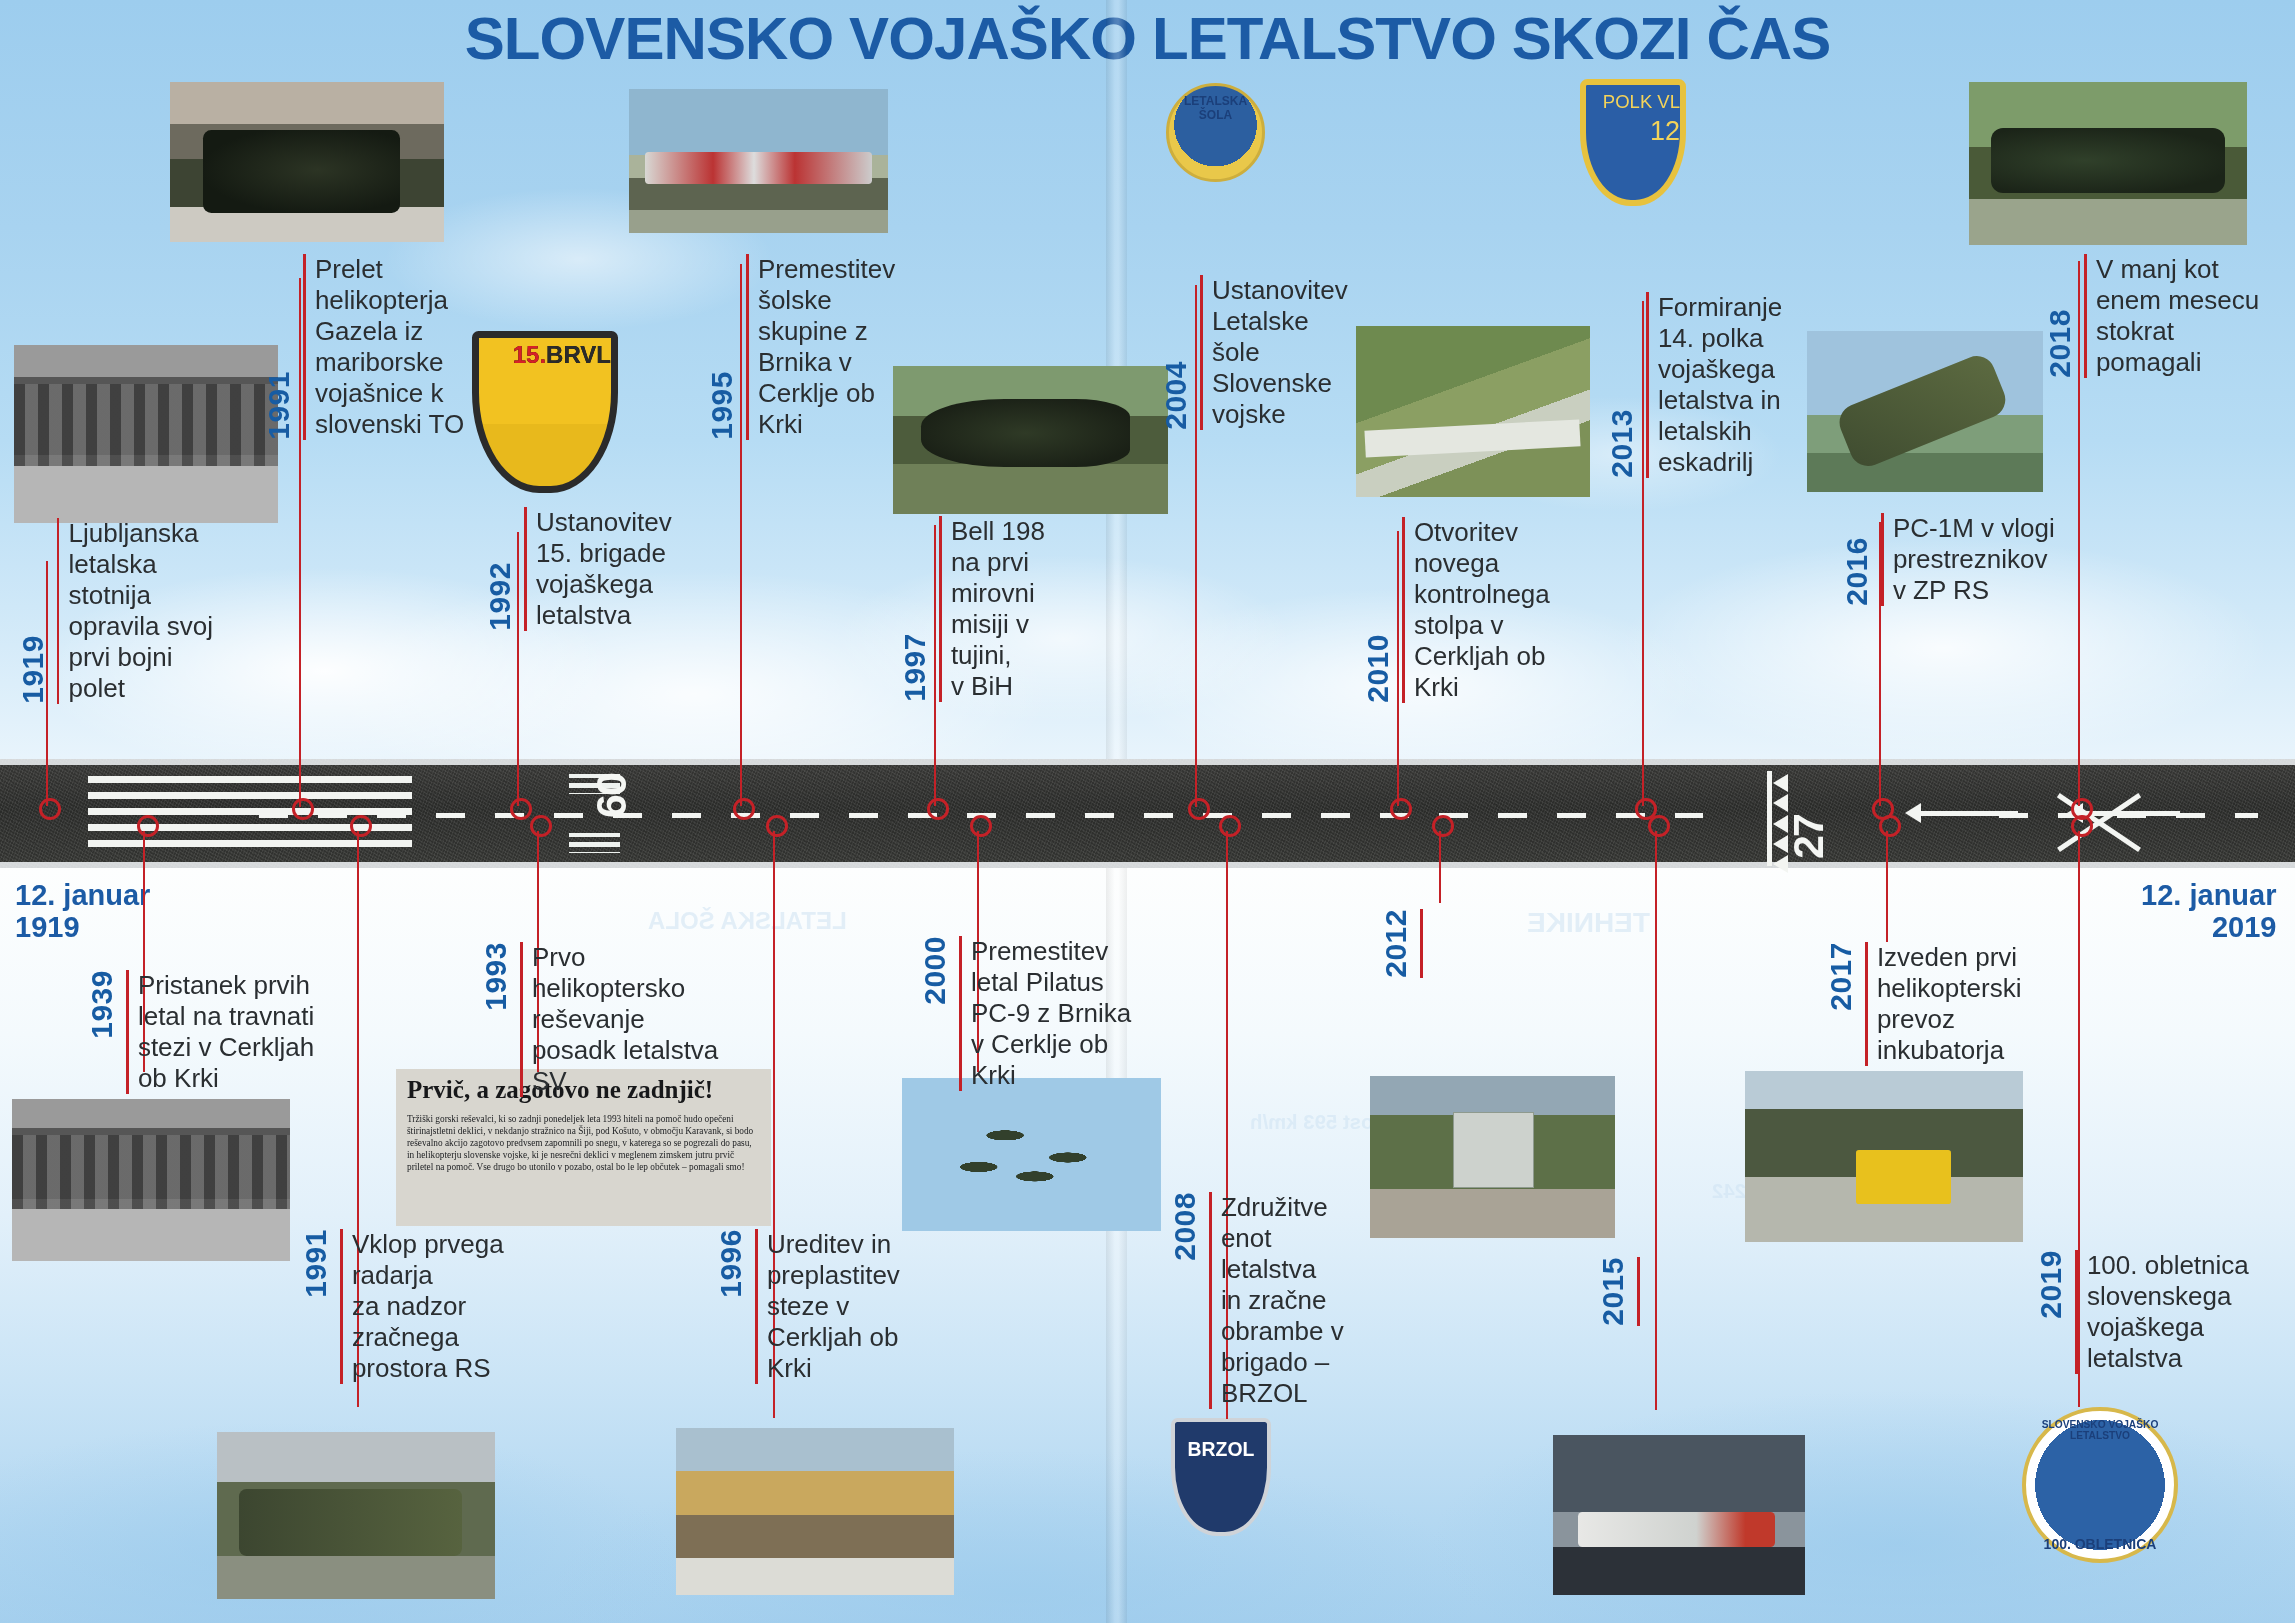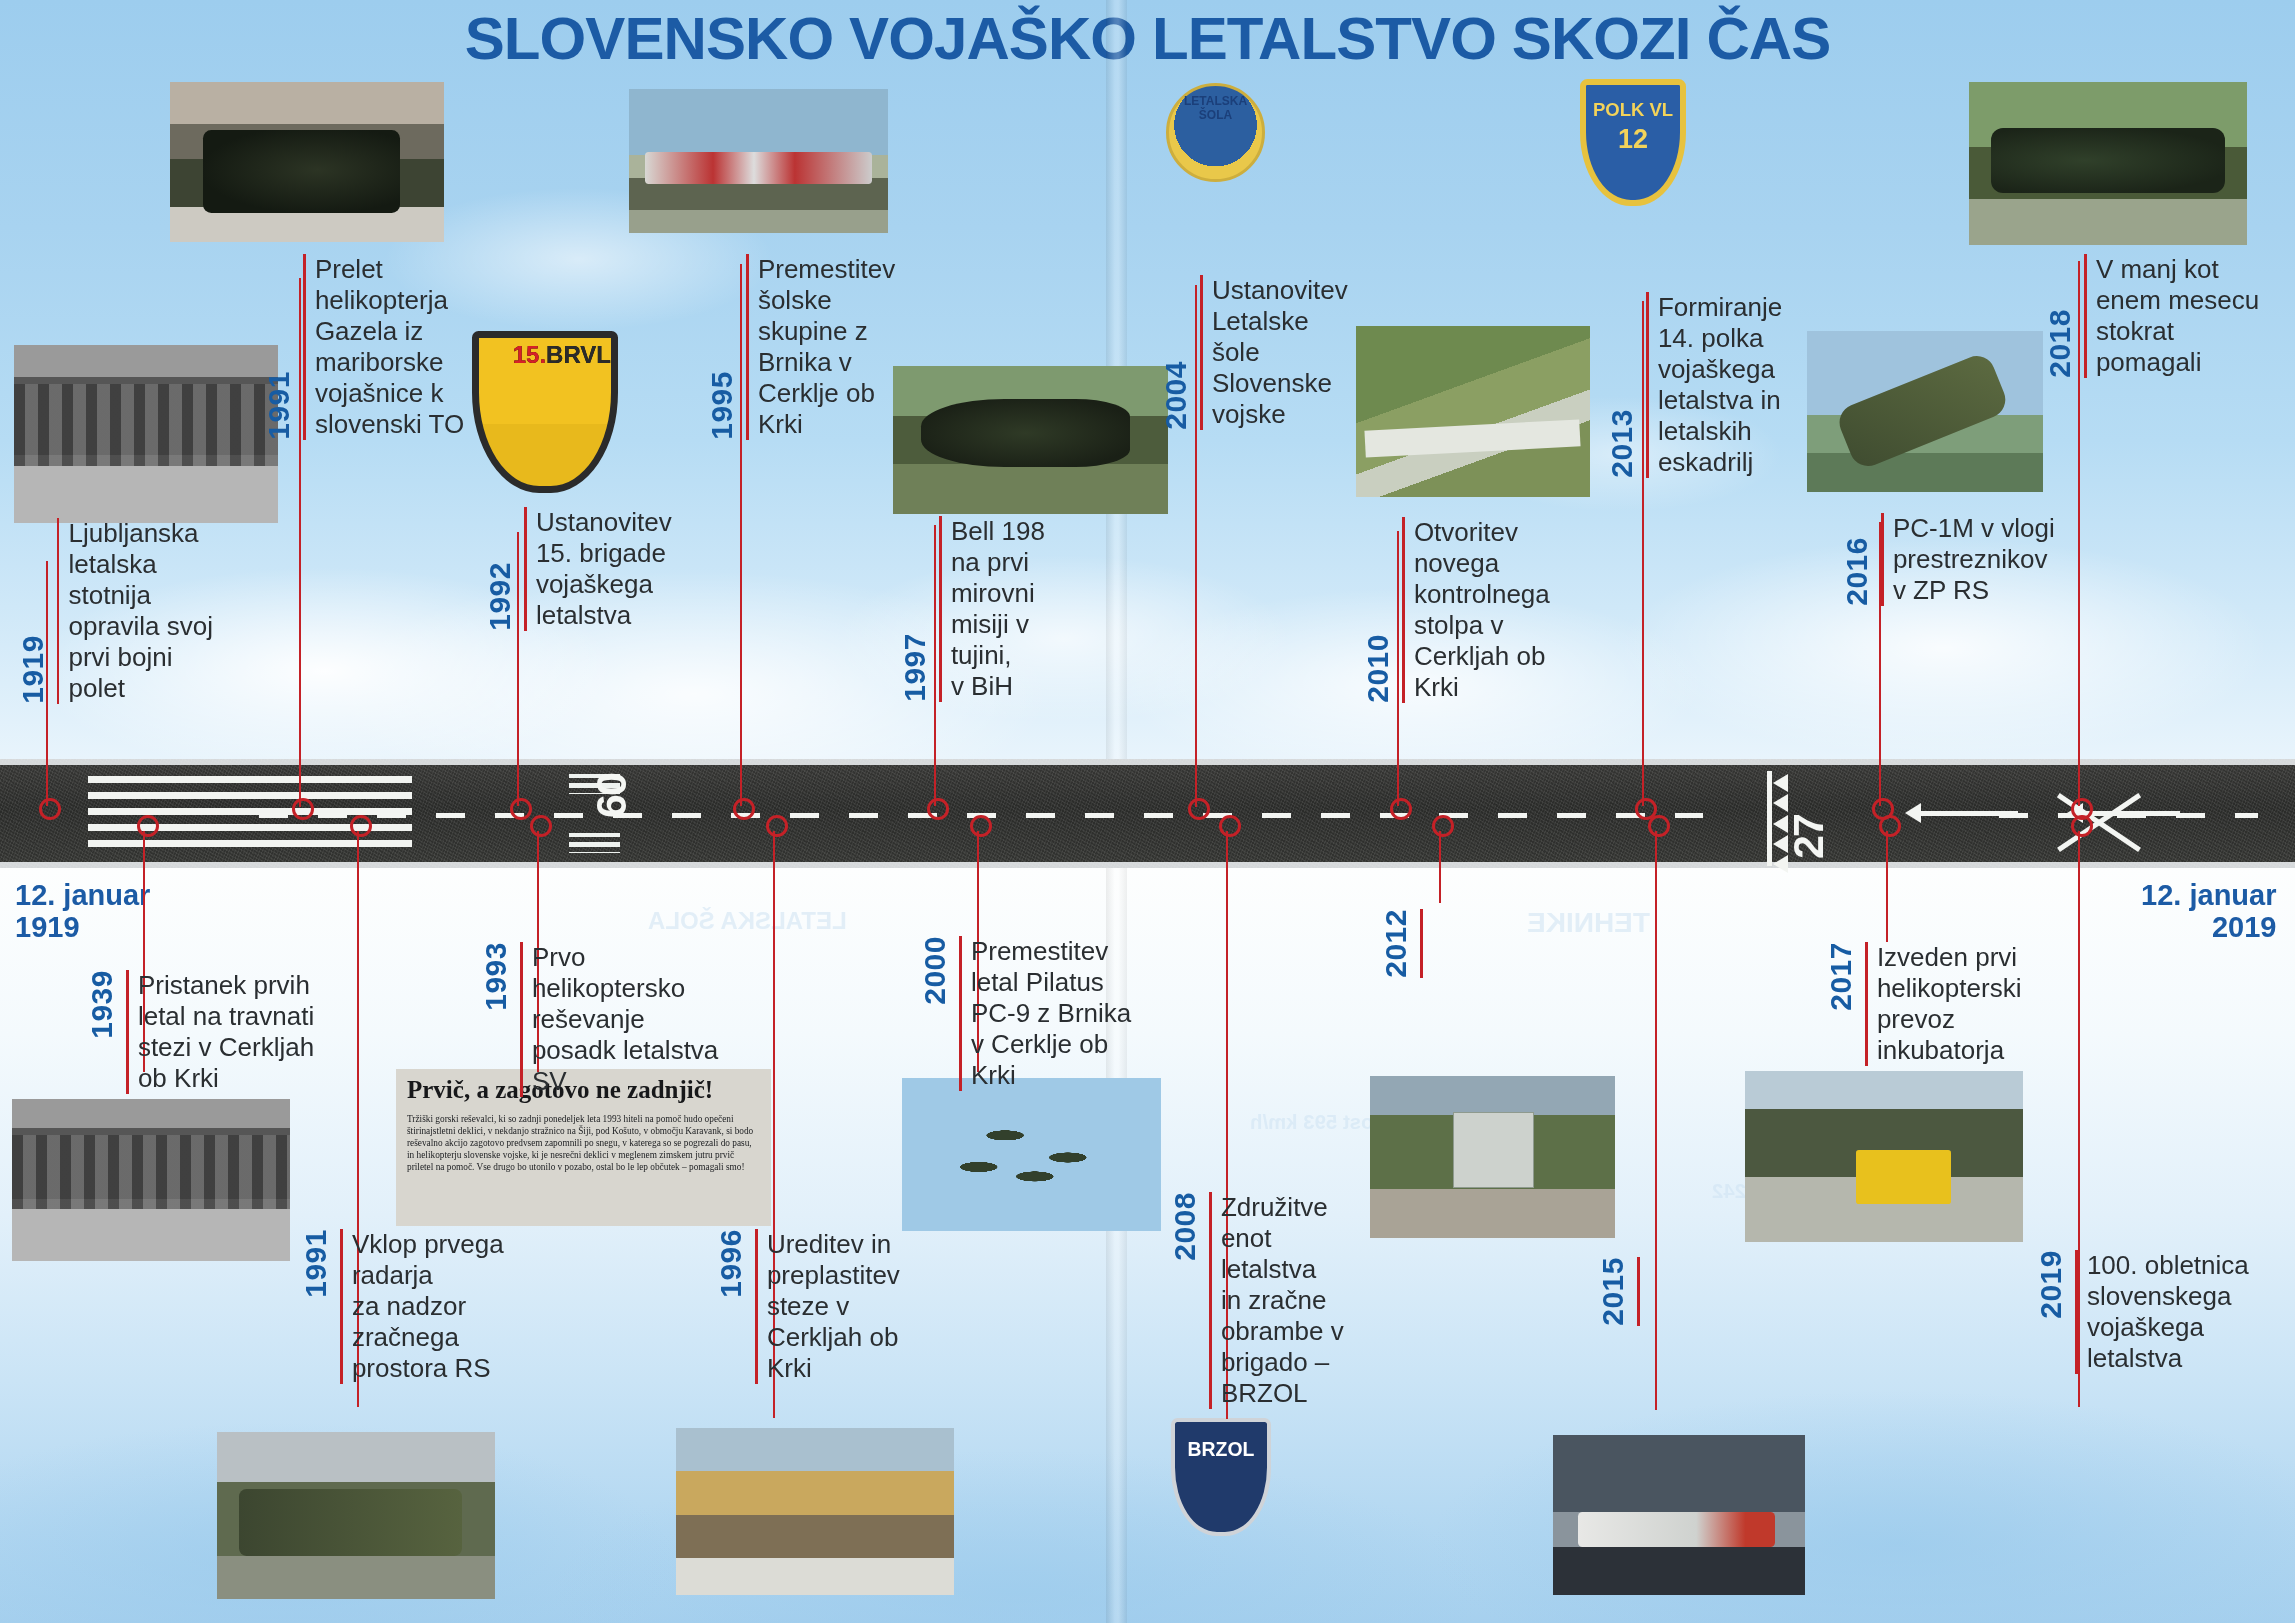--- a/index.html
+++ b/index.html
@@ -146,21 +146,21 @@
   .crest-brvl .inner{margin-top:2.8px;font-weight:bold;font-size:24px;color:#d62027;
     text-shadow:0 0 0 #000;font-family:"Liberation Sans", sans-serif;}
   .crest-brvl .inner b{color:#d62027;}
   .crest-brvl .inner i{color:#2b2b2b;font-style:normal;}
   .crest-round{width:93px;height:93px;border-radius:50%;
     background:radial-gradient(circle at 50% 42%,#2c5fa0 0 58%,#e9c84a 58% 100%);
     border:3.2px solid #cdae3d;}
   .crest-polk{width:106px;height:127px;
     background:linear-gradient(180deg,#2a5ea6 0 100%);
     border:6px solid #e7c23e;border-radius:7.4px 7.4px 48% 48%/7.4px 7.4px 58% 58%;
-    color:#f3d35a;font-weight:bold;text-align:center;font-size:18.5px;padding-top:14px;
+    color:#f3d35a;font-weight:normal;text-align:right;font-size:18.5px;padding-top:6px;
     box-sizing:border-box;font-family:"Liberation Sans", sans-serif;}
   .crest-brzol{width:100px;height:118px;
     background:linear-gradient(180deg,#203a6b 0 100%);
     border:4.6px solid #cfd3d8;border-radius:6.5px 6.5px 46% 46%/6.5px 6.5px 58% 58%;
     color:#fff;font-weight:bold;text-align:center;font-size:19.4px;padding-top:15.7px;
     box-sizing:border-box;font-family:"Liberation Sans", sans-serif;}
   .crest-100{width:148px;height:148px;border-radius:50%;
     background:radial-gradient(circle at 50% 50%,#2c62a6 0 62%,#ffffff 62% 100%);
     border:4.2px solid #d7b84b;display:flex;align-items:flex-end;justify-content:center;}
   .crest-100 .cap{font-size:14px;font-weight:bold;color:#1b3f7a;margin-bottom:7.4px;
@@ -253,20 +253,24 @@
 
   <div class="crest crest-polk" style="left:1580px;top:79px;">
     <div>POLK VL</div>
     <div style="font-size:27px;margin-top:2.8px;">12</div>
   </div>
 
   <div class="crest crest-brzol" style="left:1171px;top:1418px;">
     <div>BRZOL</div>
   </div>
 
+  <div class="crest crest-100" style="left:2022px;top:1407px;">
+    <div class="crest-label" style="font-size:10.2px;">SLOVENSKO VOJAŠKO LETALSTVO</div>
+    <div class="cap">100. OBLETNICA</div>
+  </div>
 
   <div class="news-head" style="left:407px;top:1076px;width:356px;">Prvič, a zagotovo ne zadnjič!</div>
   <div class="news-body" style="left:407px;top:1113px;width:352px;height:106px;overflow:hidden;">Tržiški gorski reševalci, ki so zadnji ponedeljek leta 1993 hiteli na pomoč hudo opečeni štirinajstletni deklici, v nekdanjo stražnico na Šiji, pod Košuto, v območju Karavank, si bodo reševalno akcijo zagotovo predvsem zapomnili po snegu, v katerega so se pogrezali do pasu, in helikopterju slovenske vojske, ki je nesrečni deklici v meglenem zimskem jutru prvič priletel na pomoč. Vse drugo bo utonilo v pozabo, ostal bo le lep občutek – pomagali smo!</div>
 
   <div class="conn" style="left:46px;top:561px;height:245px;"></div>
   <div class="dot" style="left:39px;top:798px;"></div>
 
   <div class="conn" style="left:299px;top:278px;height:529px;"></div>
   <div class="dot" style="left:292px;top:798px;"></div>
 

